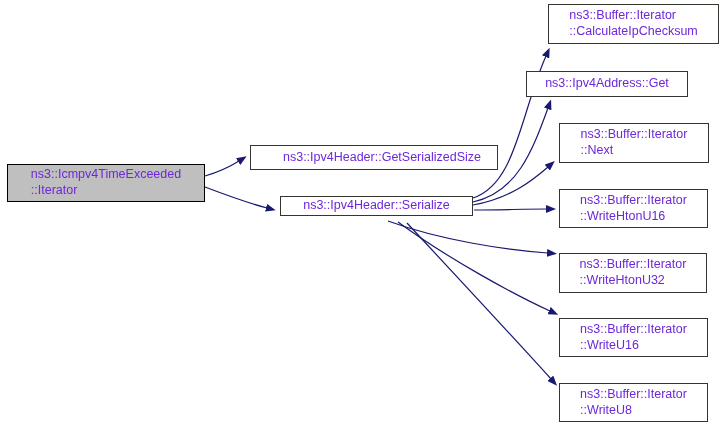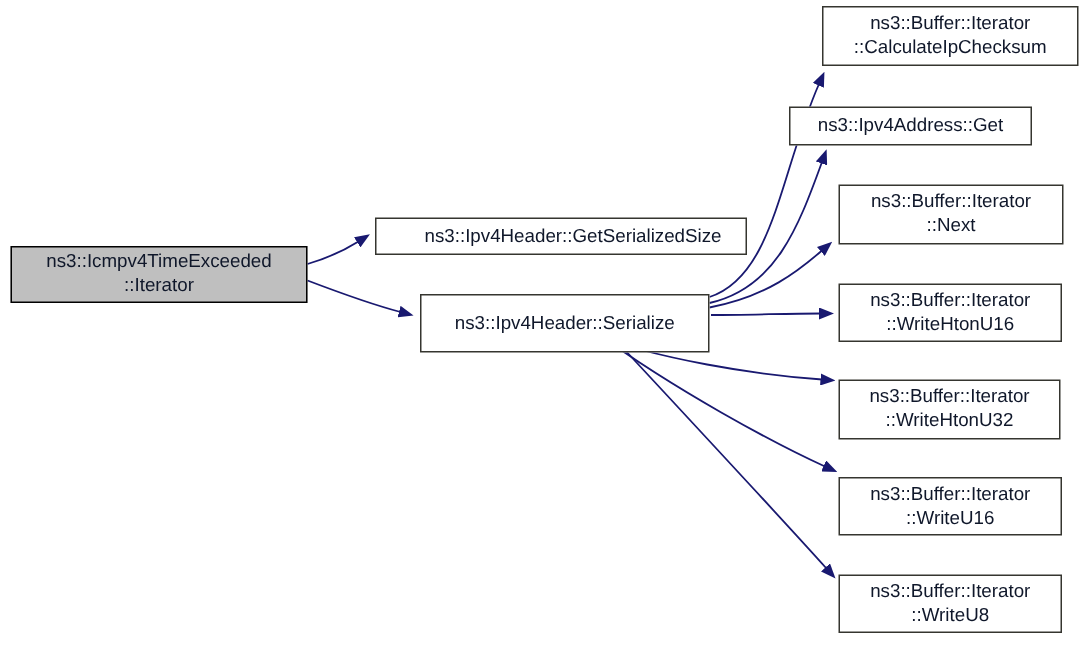--- a/index.html
+++ b/index.html
@@ -28,39 +28,38 @@
     fill: none;
   }
   .node {
     position: absolute;
     box-sizing: border-box;
     background: #ffffff;
     border: 1px solid #35352f;
     display: flex;
     align-items: center;
     justify-content: center;
-    text-align: center;
     font-size: 12.5px;
     line-height: 1.26;
-    color: #0f172a;
+    color: #6d28d9;
     cursor: pointer;
   }
   .node span {
     white-space: pre-line;
     display: block;
     padding: 0 3px;
   }
   .node.highlight {
     background: #bfbfbf;
     border: 1.5px solid #000000;
   }
   
   #n0 { left: 7px;   top: 164px; width: 198px; height: 38px; }
   #n1 { left: 250px; top: 145px; width: 248px; height: 25px; padding-left: 16px; }
-  #n2 { left: 280px; top: 196px; width: 193px; height: 39px; }
+  #n2 { left: 280px; top: 196px; width: 193px; height: 20px; }
   #n3 { left: 548px; top: 4px;   width: 171px; height: 40px; }
   #n4 { left: 526px; top: 71px;  width: 162px; height: 26px; }
   #n5 { left: 559px; top: 123px; width: 150px; height: 40px; }
   #n6 { left: 559px; top: 189px; width: 149px; height: 39px; }
   #n7 { left: 559px; top: 253px; width: 148px; height: 40px; }
   #n8 { left: 559px; top: 318px; width: 149px; height: 39px; }
   #n9 { left: 559px; top: 383px; width: 149px; height: 39px; }
 </style>
 </head>
 <body>

